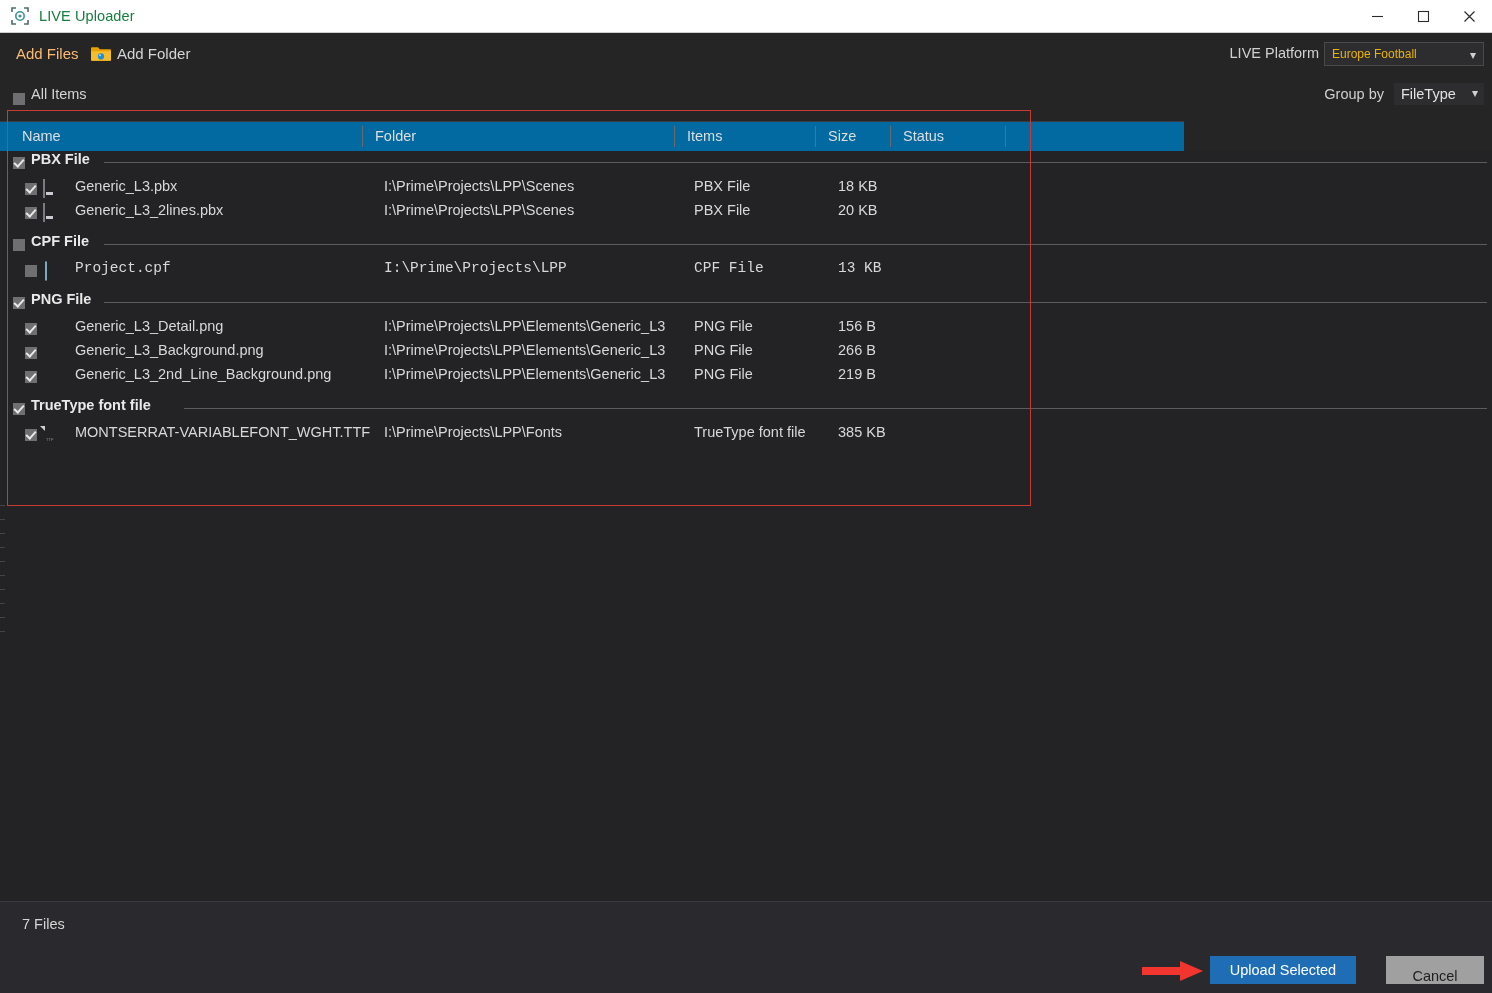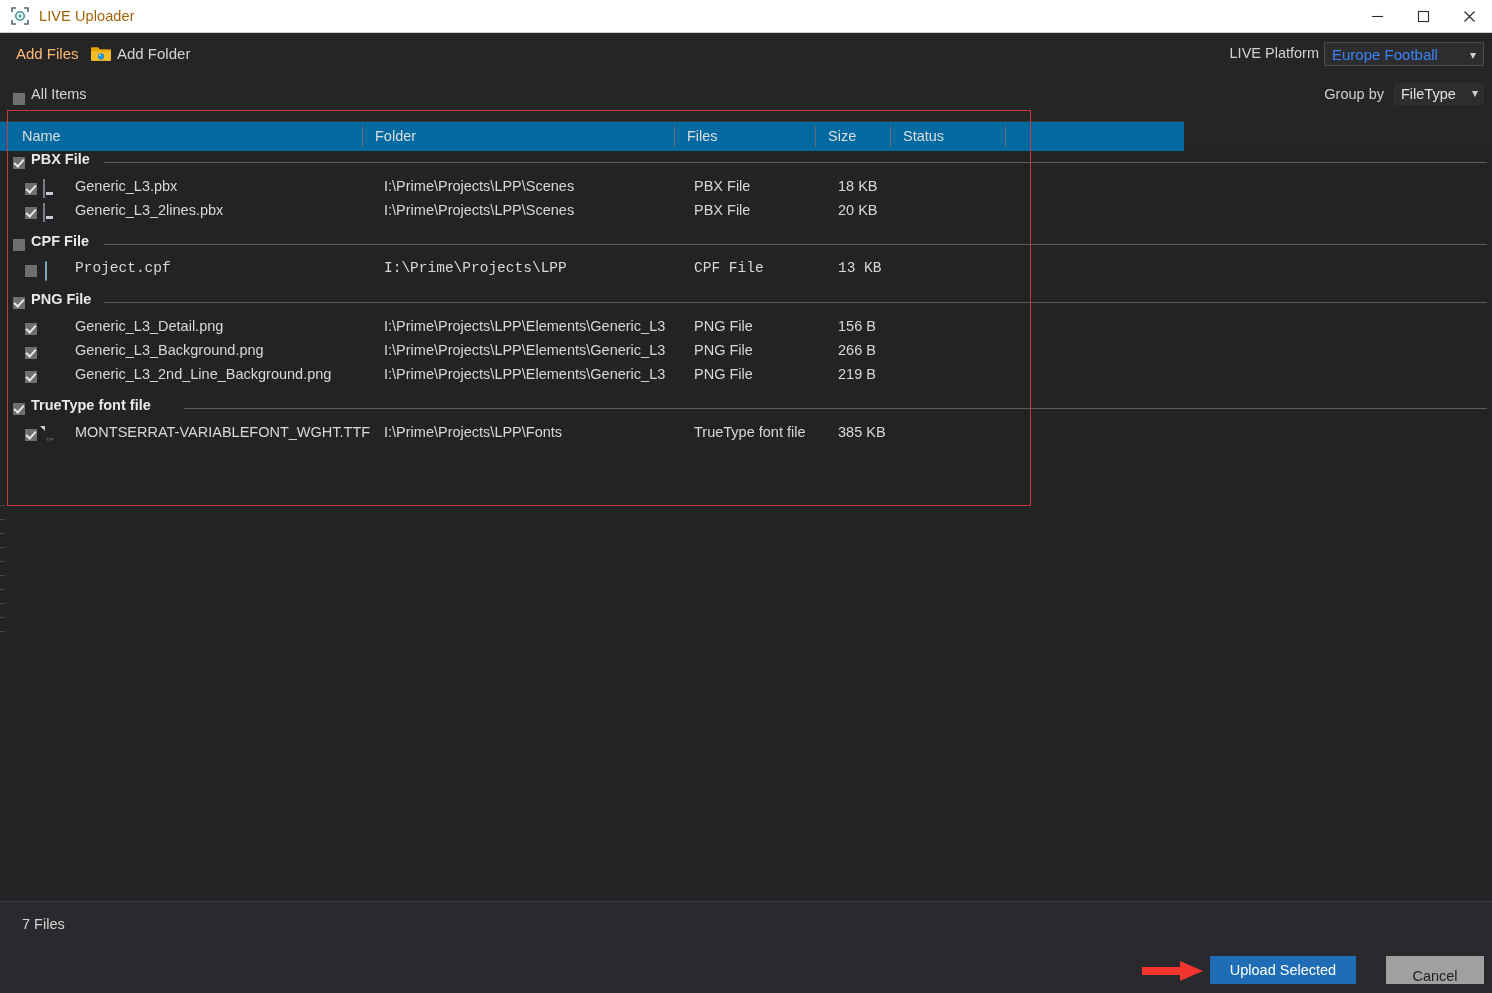--- a/index.html
+++ b/index.html
@@ -16,21 +16,21 @@
     position:absolute; left:0; top:0; width:1492px; height:33px;
     background:#ffffff;
     display:flex; align-items:center;
     border-bottom:1px solid #cfcfcf;
   }
   .tb-icon{
     width:18px; height:18px; margin-left:11px; margin-right:10px;
     position:relative; flex:none;
   }
   .tb-title{
-    font-size:14.5px; color:#a16207; letter-spacing:.1px;
+    font-size:14.5px; color:#15803d; letter-spacing:.1px;
     white-space:nowrap;
   }
   .tb-spacer{ flex:1 1 auto; }
   .tb-btn{
     width:46px; height:32px; display:flex; align-items:center; justify-content:center;
     color:#2b2b2b; font-size:15px; flex:none;
   }
   .tb-btn svg{ display:block; }
 
   
@@ -51,21 +51,21 @@
   .lp-label{
     position:absolute; right:173px; top:12px;
     font-size:14.5px; color:#d0d0d0; white-space:nowrap;
   }
   .lp-select{
     position:absolute; right:8px; top:9px; width:160px; height:24px;
     background:#2d2d30; border:1px solid #4a4a4d;
     display:flex; align-items:center;
   }
   .lp-select .val{
-    font-size:15px; color:#3b82f6; padding-left:7px; white-space:nowrap;
+    font-size:12px; color:#eab308; padding-left:7px; white-space:nowrap;
   }
   .lp-select .chev{
     position:absolute; right:7px; top:4px; color:#d0d0d0; font-size:12px; line-height:16px;
   }
 
   
   .allitems-row{
     position:absolute; left:0; top:85px; width:1492px; height:32px;
   }
   .cb{
@@ -286,21 +286,21 @@
   <span class="groupby-label">Group by</span>
   <div class="groupby-select">
     <span class="val">FileType</span>
     <span class="chev">▾</span>
   </div>
 </div>
 
 <div class="list-header">
   <span class="lh-cell" style="left:22px">Name</span>
   <span class="lh-cell" style="left:375px">Folder</span>
-  <span class="lh-cell" style="left:687px">Files</span>
+  <span class="lh-cell" style="left:687px">Items</span>
   <span class="lh-cell" style="left:828px">Size</span>
   <span class="lh-cell" style="left:903px">Status</span>
   <span class="lh-sep" style="left:362px"></span>
   <span class="lh-sep" style="left:674px"></span>
   <span class="lh-sep" style="left:815px"></span>
   <span class="lh-sep" style="left:890px"></span>
   <span class="lh-sep" style="left:1005px"></span>
 </div>
 
 <div class="list-body" id="list-body">

